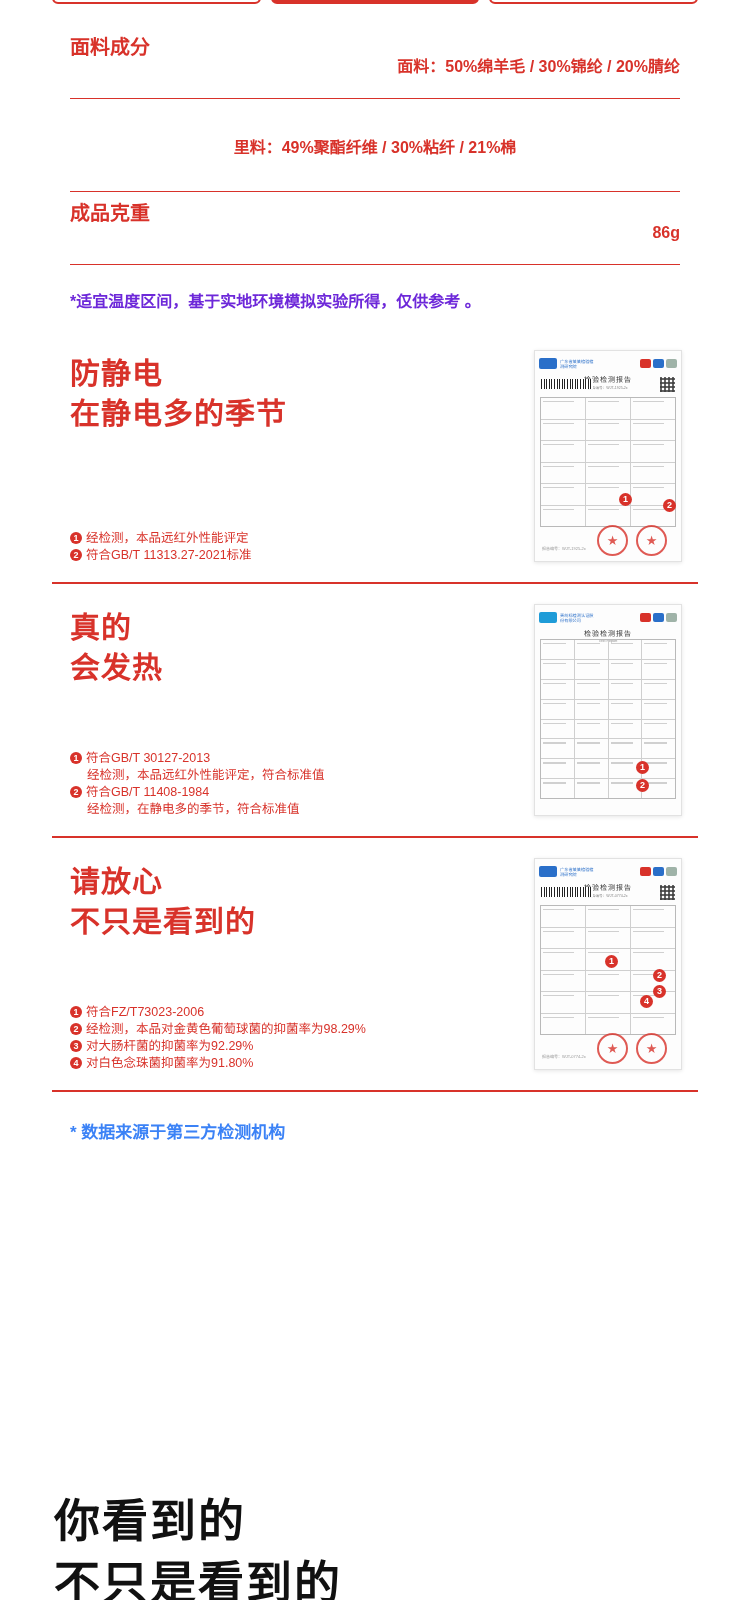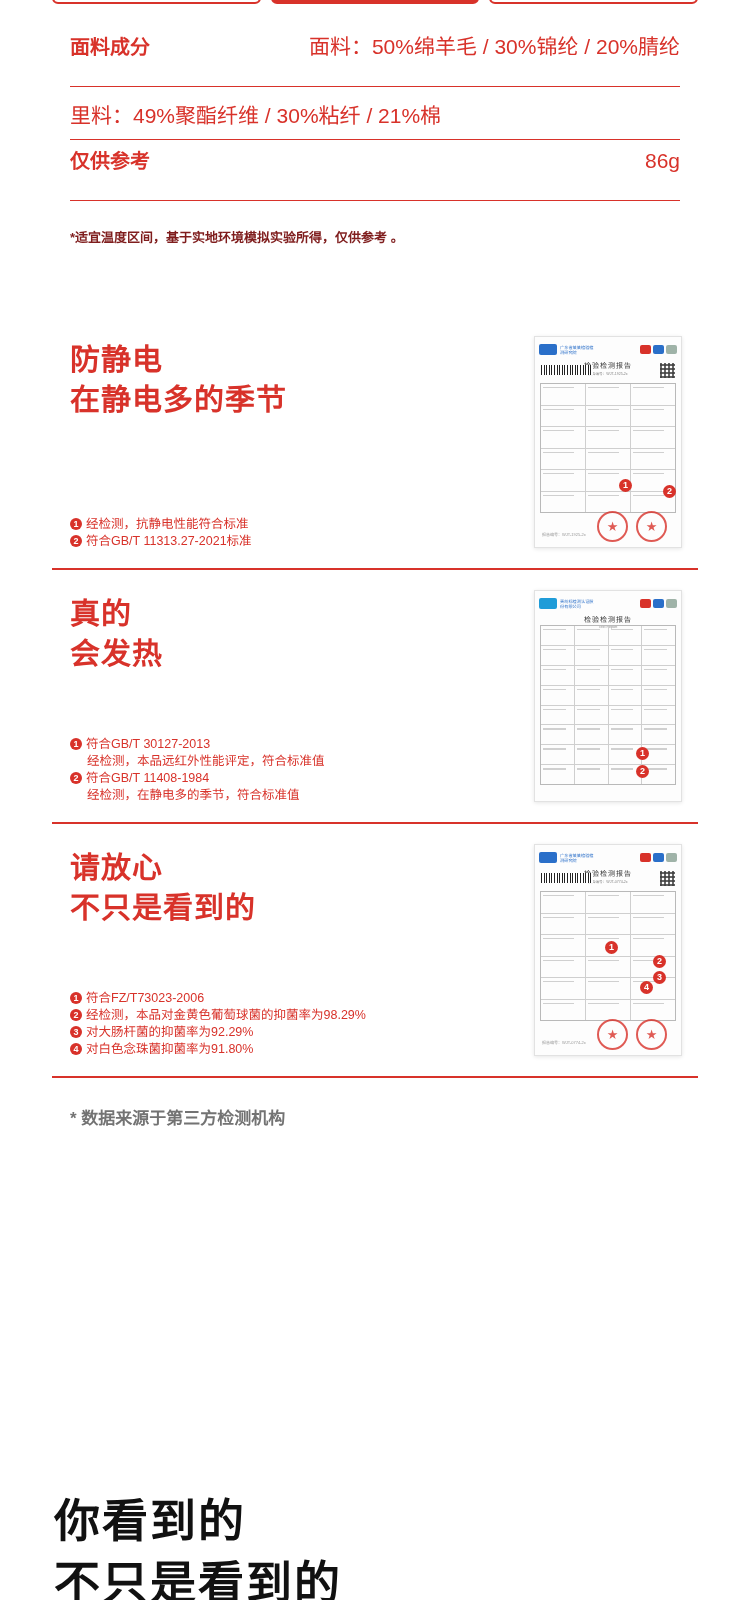--- a/index.html
+++ b/index.html
@@ -75,44 +75,45 @@
   }
   .spec-label {
     color: #d8322a;
     font-size: 20px;
     font-weight: bold;
     white-space: nowrap;
     line-height: 30px;
   }
   .spec-value {
     color: #d8322a;
-    font-size: 21px;
-    font-weight: normal;
+    font-size: 16px;
+    font-weight: bold;
     text-align: right;
     line-height: 30px;
+    margin-top: 20px;
   }
   .spec-sub-row {
     display: flex;
-    justify-content: flex-start;
+    justify-content: center;
     border-bottom: 1.5px solid #d8322a;
-    padding: 14px 0 8px 0;
+    padding: 14px 0 28px 0;
   }
   .footnote {
-    color: #7f1d1d;
-    font-size: 13px;
+    color: #6d28d9;
+    font-size: 16px;
     font-weight: bold;
     padding: 24px 52px 0 52px;
     line-height: 26px;
   }
 
   
   .features {
     position: absolute;
     left: 18px;
-    top: 316px;
+    top: 330px;
     width: 714px;
     background: #ffffff;
     border-radius: 0 0 18px 18px;
     box-sizing: border-box;
     padding: 0 34px 0 34px;
   }
   .feature {
     position: relative;
     min-height: 252px;
     border-bottom: 2px solid #d8322a;
@@ -298,21 +299,21 @@
     border-radius: 50%;
     background: #d8322a;
     color: #fff;
     font-size: 9px;
     line-height: 13px;
     text-align: center;
     font-weight: bold;
   }
 
   .source-note {
-    color: #737373;
+    color: #3b82f6;
     font-size: 17px;
     font-weight: bold;
     padding: 26px 0 30px 18px;
   }
 
   
   .bottom-head {
     position: absolute;
     left: 54px;
     top: 1490px;
@@ -347,21 +348,21 @@
 
     <div class="spec-rows">
       <div class="spec-row">
         <div class="spec-label">面料成分</div>
         <div class="spec-value">面料：50%绵羊毛 / 30%锦纶 / 20%腈纶</div>
       </div>
       <div class="spec-sub-row">
         <div class="spec-value">里料：49%聚酯纤维 / 30%粘纤 / 21%棉</div>
       </div>
       <div class="spec-row">
-        <div class="spec-label">仅供参考</div>
+        <div class="spec-label">成品克重</div>
         <div class="spec-value">86g</div>
       </div>
     </div>
 
     <div class="footnote">*适宜温度区间，基于实地环境模拟实验所得，仅供参考 。</div>
   </div>
 
   <div class="features">
 
     <div class="feature">
@@ -419,21 +420,21 @@
         <div class="cert-seals">
           <div class="seal">★</div>
           <div class="seal">★</div>
         </div>
         <div class="cert-foot">报告编号：WJT-1925-2x</div>
       </div>
 
       <div class="feature-notes">
         <div class="note-line">
           <span class="bullet">1</span>
-          <span class="note-text">经检测，抗静电性能符合标准</span>
+          <span class="note-text">经检测，本品远红外性能评定</span>
         </div>
         <div class="note-line">
           <span class="bullet">2</span>
           <span class="note-text">符合GB/T 11313.27-2021标准</span>
         </div>
       </div>
     </div>
 
     <div class="feature">
       <div class="feature-title">真的

